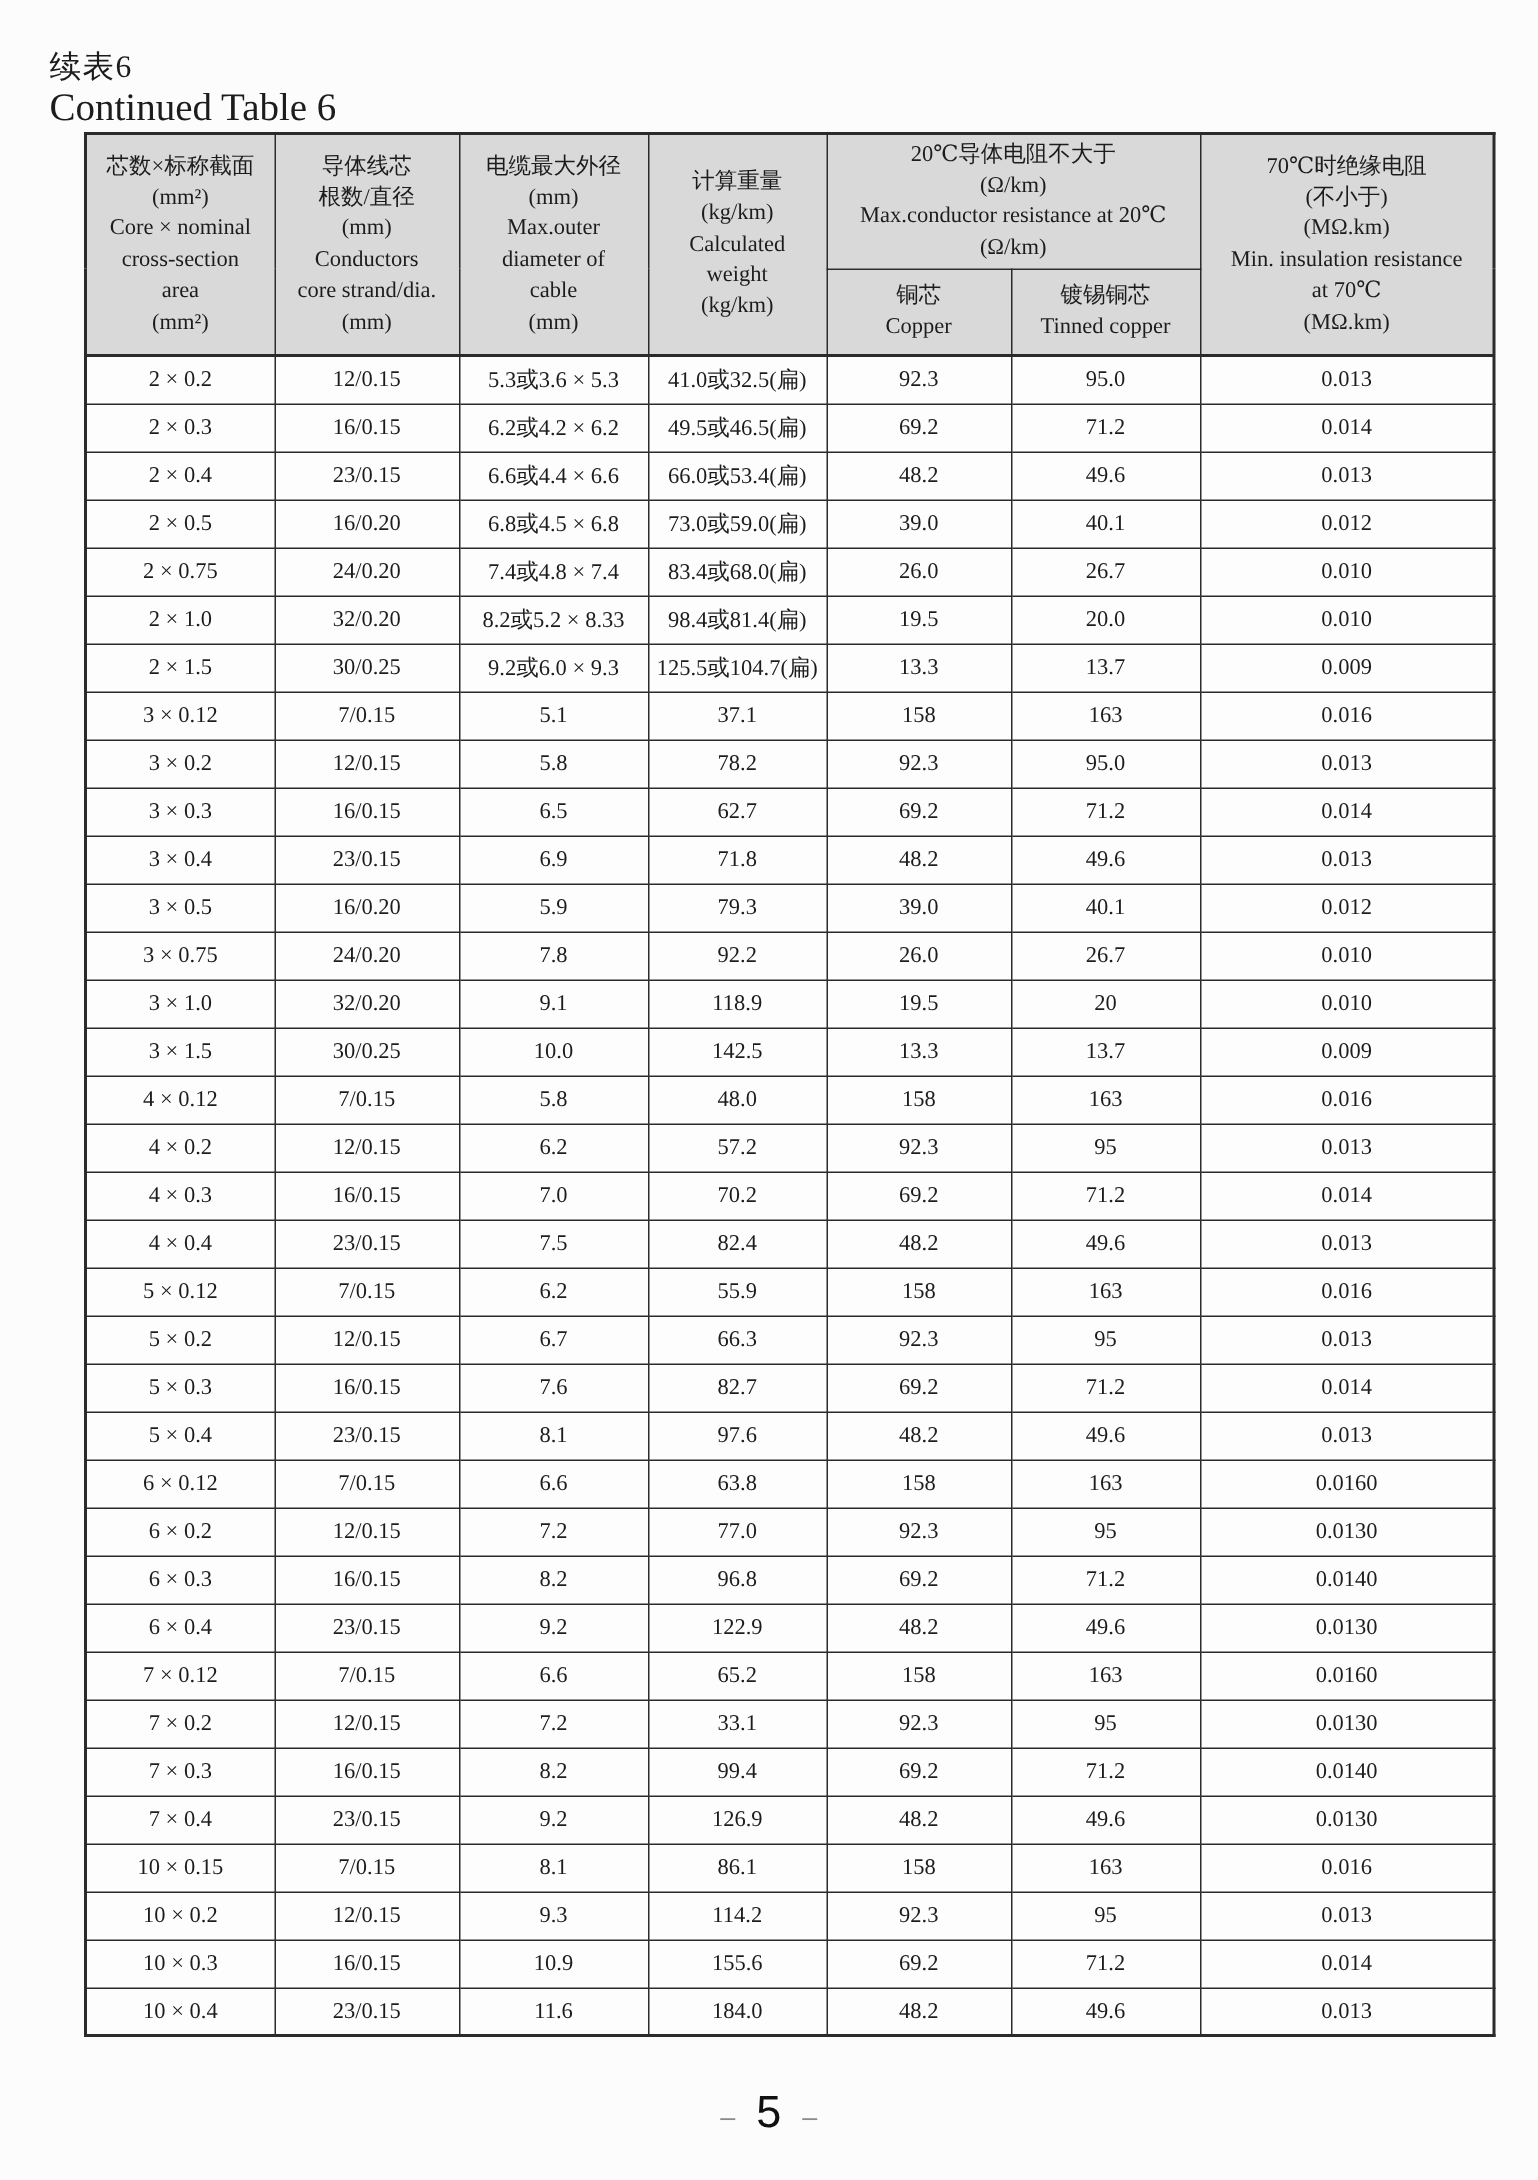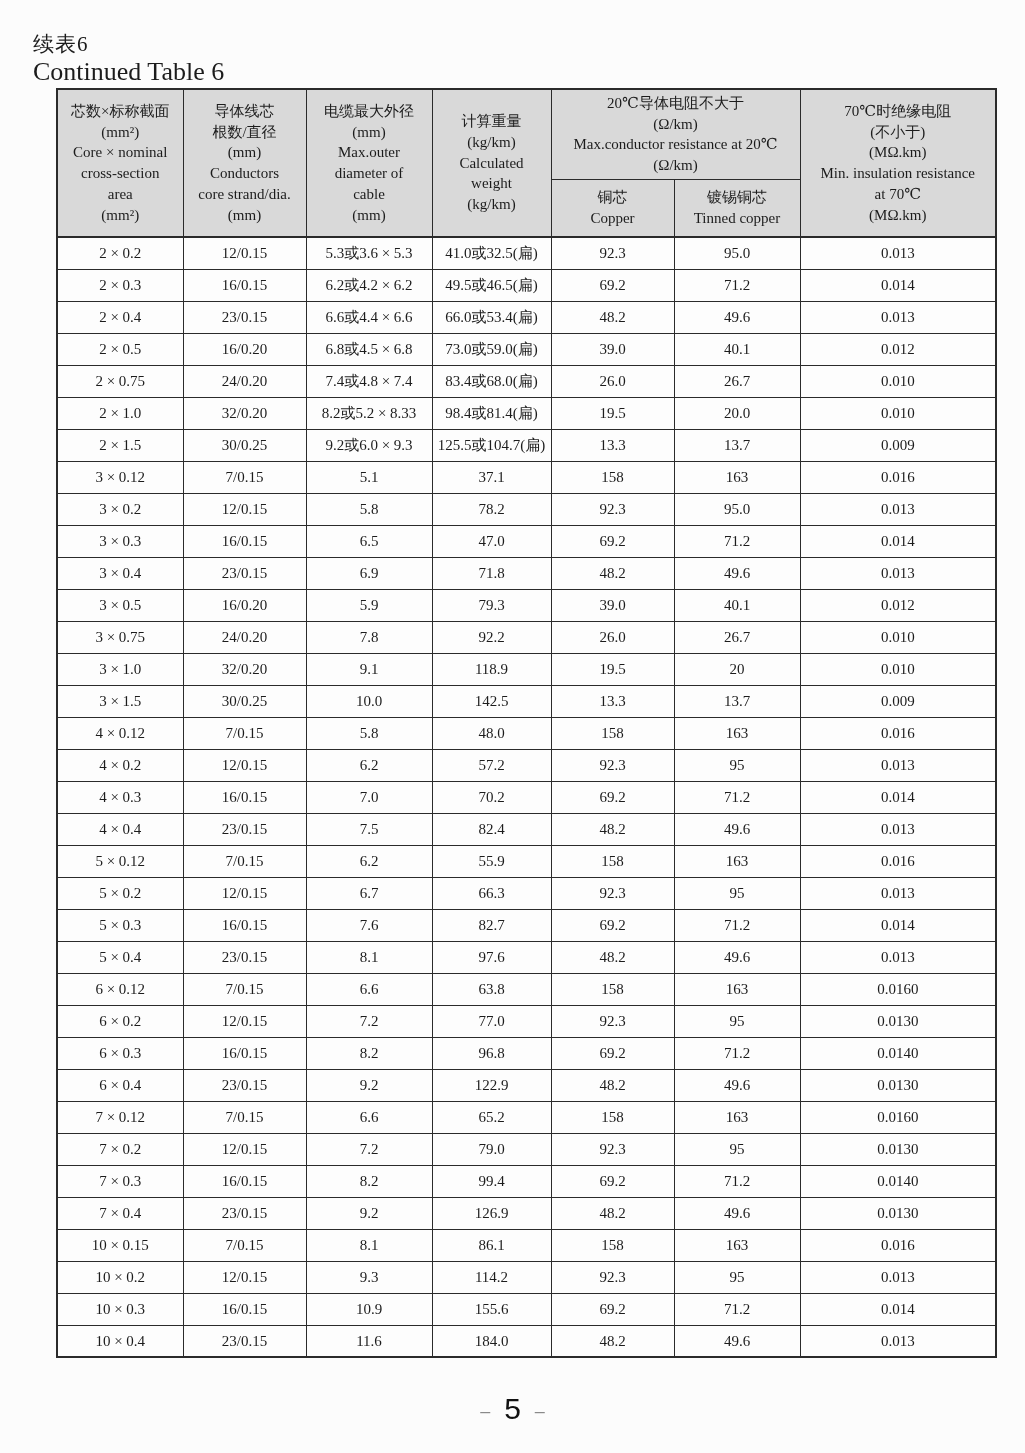--- a/index.html
+++ b/index.html
@@ -200,21 +200,21 @@
             <td>5.8</td>
             <td>78.2</td>
             <td>92.3</td>
             <td>95.0</td>
             <td>0.013</td>
           </tr>
           <tr>
             <td>3 × 0.3</td>
             <td>16/0.15</td>
             <td>6.5</td>
-            <td>47.0</td>
+            <td>62.7</td>
             <td>69.2</td>
             <td>71.2</td>
             <td>0.014</td>
           </tr>
           <tr>
             <td>3 × 0.4</td>
             <td>23/0.15</td>
             <td>6.9</td>
             <td>71.8</td>
             <td>48.2</td>
@@ -371,21 +371,21 @@
             <td>6.6</td>
             <td>65.2</td>
             <td>158</td>
             <td>163</td>
             <td>0.0160</td>
           </tr>
           <tr>
             <td>7 × 0.2</td>
             <td>12/0.15</td>
             <td>7.2</td>
-            <td>79.0</td>
+            <td>33.1</td>
             <td>92.3</td>
             <td>95</td>
             <td>0.0130</td>
           </tr>
           <tr>
             <td>7 × 0.3</td>
             <td>16/0.15</td>
             <td>8.2</td>
             <td>99.4</td>
             <td>69.2</td>

